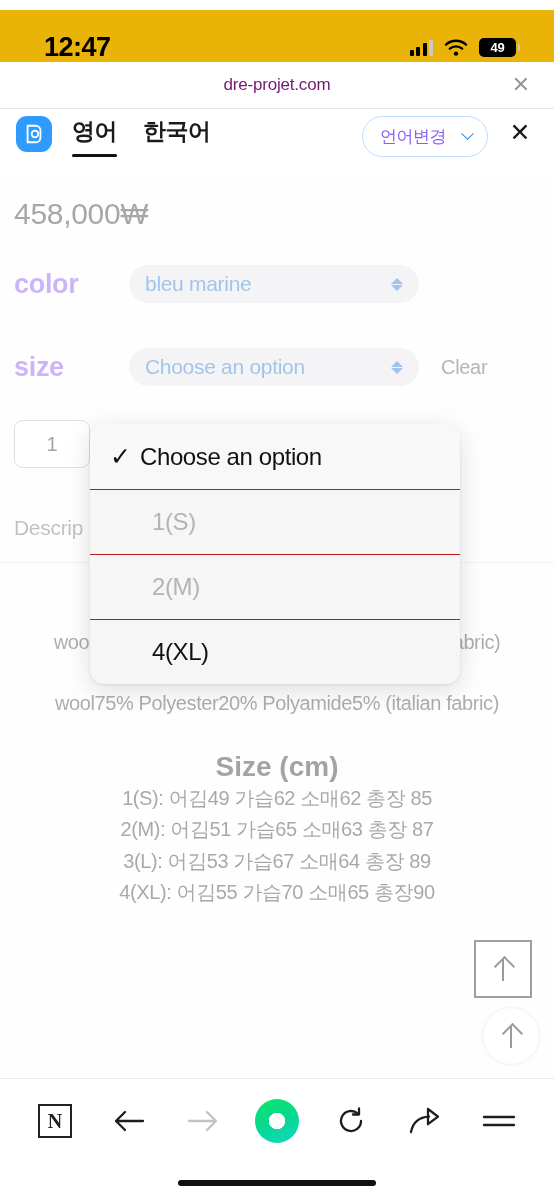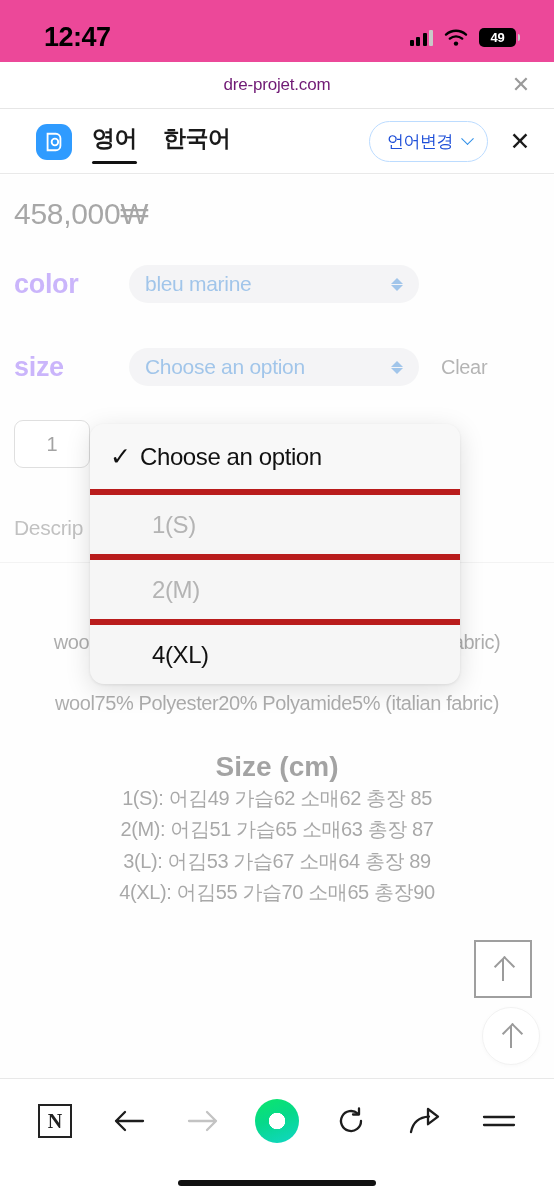--- a/index.html
+++ b/index.html
@@ -7,23 +7,23 @@
   body {
     font-family:"Liberation Sans", sans-serif;
     background:#ffffff;
     position:relative;
     overflow:hidden;
     -webkit-font-smoothing:antialiased;
   }
 
   
   .status-bar{
-    position:absolute; top:0; left:0; width:554px; height:62px;
+    position:absolute; top:10px; left:0; width:554px; height:62px;
     display:flex; align-items:center; justify-content:space-between;
-    padding:13px 34px 0 44px; background:#ec4899;
+    padding:13px 34px 0 44px; background:#eab308;
   }
   .status-time{ font-size:27px; font-weight:700; color:#000; letter-spacing:-0.5px; }
   .status-right{ display:flex; align-items:center; gap:11px; }
   .signal{ display:flex; align-items:flex-end; gap:2.5px; height:16px; }
   .signal i{ display:block; width:4px; background:#000; border-radius:1px; }
   .signal i:nth-child(1){ height:6px; }
   .signal i:nth-child(2){ height:9px; }
   .signal i:nth-child(3){ height:12.5px; }
   .signal i:nth-child(4){ height:16px; background:#c9c9c9; }
   .battery{ position:relative; display:flex; align-items:center; }
@@ -42,40 +42,40 @@
   }
   .url-text{ font-size:17px; color:#701a75; letter-spacing:-0.2px; }
   .url-close{
     position:absolute; right:18px; top:50%; transform:translateY(-50%);
     width:30px; height:30px; display:flex; align-items:center; justify-content:center;
     color:#9a9a9a; font-size:22px; font-weight:300; line-height:1;
   }
 
   
   .translate-bar{
-    position:absolute; top:110px; left:0; width:554px; height:64px;
-    display:flex; align-items:center; background:#fff;
-    border-bottom:1px solid #e9e9e9; padding:0 18px 0 36px;
+    position:absolute; top:116px; left:0; width:554px; height:64px;
+    display:flex; align-items:flex-start; background:#fff;
+    border-bottom:1px solid #e9e9e9; padding:0 18px 0 16px;
   }
   .papago-icon{
     width:36px; height:36px; border-radius:11px;
     background:#2f9bff; position:relative; flex:0 0 auto;
     display:flex; align-items:center; justify-content:center;
   }
   .papago-icon svg{ display:block; }
   .lang-tabs{ display:flex; align-items:center; gap:26px; margin-left:20px; }
   .lang-tab{ position:relative; font-size:23px; font-weight:700; color:#1a1a1a; padding-bottom:6px; letter-spacing:-0.5px; }
   .lang-tab.active::after{
     content:""; position:absolute; left:0; right:0; bottom:-4px;
     height:3.5px; background:#111; border-radius:2px;
   }
   .lang-change{
-    margin-left:auto; display:flex; align-items:center; gap:10px;
+    margin-left:auto; display:flex; align-items:center; gap:17px;
     border:1px solid #bcdcff; border-radius:22px;
-    padding:8px 15px 8px 17px; color:#1d4ed8; font-size:17px; letter-spacing:-0.5px;
+    padding:8px 15px 8px 17px; color:#8b5cf6; font-size:17px; letter-spacing:-0.5px;
   }
   .chev-down{ width:9px; height:9px; border-right:1.8px solid #2f8fe8; border-bottom:1.8px solid #2f8fe8;
     transform:rotate(45deg) translate(-2px,-2px); }
   .translate-close{
     margin-left:16px; width:32px; height:32px; display:flex; align-items:center; justify-content:center;
     font-size:25px; color:#1a1a1a; font-weight:300; line-height:1;
   }
 
   
   .page{
@@ -151,21 +151,21 @@
   .dropdown{
     position:absolute; left:90px; top:424px; width:370px;
     background:#f6f6f6; border-radius:14px;
     box-shadow:0 6px 26px rgba(0,0,0,0.13), 0 1px 3px rgba(0,0,0,0.08);
     overflow:hidden;
   }
   .dd-item{
     height:65px; display:flex; align-items:center; padding-left:20px;
     font-size:24px; letter-spacing:-0.4px; position:relative;
   }
-  .dd-item + .dd-item{ border-top:6px solid #b91c1c; }
+  .dd-item + .dd-item{ border-top:1px solid #b91c1c; }
   .dd-item.selected{ color:#111; font-weight:400; background:#f8f8f8; }
   .dd-item.disabled{ color:#b4b4b4; }
   .dd-item.enabled{ color:#111; }
   .dd-check{ width:30px; font-size:25px; color:#111; line-height:1; }
   .dd-pad{ width:42px; }
 
   
   .bottom-bar{
     position:absolute; bottom:0; left:0; width:554px; height:122px;
     background:#fff; border-top:1px solid #e8e8e8;

